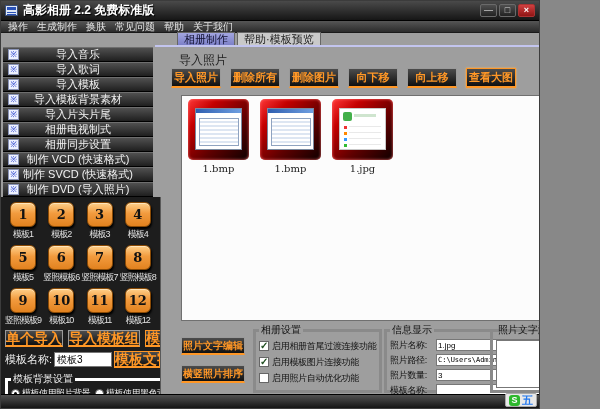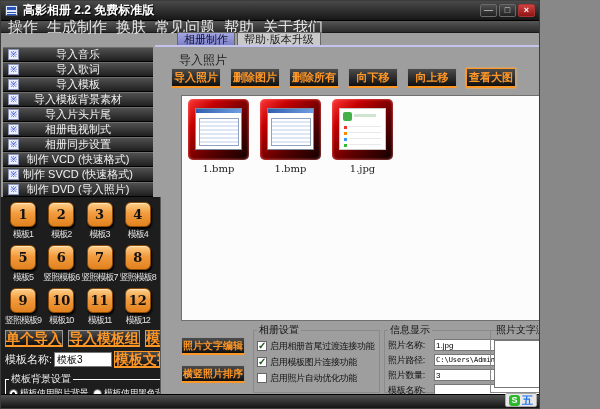--- a/index.html
+++ b/index.html
@@ -23,21 +23,21 @@
   .win-btn { width: 17px; height: 13px; font-size: 9px; line-height: 11px; text-align: center;
              color: #ddd; background: linear-gradient(#4f4f4f, #222); border: 1px solid #6a6a6a;
              border-radius: 2px; cursor: default; }
   .win-btn.close { background: linear-gradient(#d24040, #8f1515); border-color: #a33;
                    color: #fff; font-weight: bold; }
 
   
   .menubar { position: absolute; top: 20px; left: 0; right: 0; height: 12px;
              background: linear-gradient(#565656, #2b2b2b); border-bottom: 1px solid #1a1a1a;
              display: flex; gap: 9px; padding: 0 7px; align-items: center; }
-  .menu-item { color: #e6e6e6; font-size: 15px; line-height: 11px; white-space: nowrap; }
+  .menu-item { color: #e6e6e6; font-size: 10px; line-height: 11px; white-space: nowrap; }
 
   
   .tabrow { position: absolute; top: 31px; left: 176px; height: 13px; display: flex; gap: 2px; }
   .tab { font-size: 11px; line-height: 12px; padding: 0 6px; background: #c9c9c9; color: #222;
          border: 1px solid #666; border-bottom: none; white-space: nowrap; }
   .tab.active { background: linear-gradient(#a3a6e0, #7c80c8); color: #101030; }
   .accentline { position: absolute; top: 44px; left: 154px; right: 0; height: 2px; background: #c3c5ef; }
 
   
   .sidebar { position: absolute; top: 46px; left: 2px; width: 150px; }
@@ -70,21 +70,21 @@
              line-height: 14px; border: 1px solid #9a9a9a; border-bottom: 2px solid #ff9726;
              white-space: nowrap; cursor: default; }
   .act-btn.outlined { border: 1px solid #ff9726; border-bottom-width: 2px; }
 
   .tpl-name-row { display: flex; align-items: center; margin-top: 4px; padding: 0 2px; gap: 2px; }
   .tpl-name-label { color: #eee; font-size: 11px; white-space: nowrap; }
   .tpl-name-input { width: 58px; height: 15px; font-size: 10px; border: 1px solid #777;
                     background: #fff; padding: 0 2px; font-family: "Liberation Sans", sans-serif; }
   .tpl-text-btn { width: 46px; flex: none; margin-left: auto; }
 
-  fieldset { border: 1px solid #ffffff; margin: 0; padding: 1px 3px 2px; }
+  fieldset { border: 3px solid #ffffff; margin: 0; padding: 1px 3px 2px; }
   legend { font-size: 10px; padding: 0 2px; }
   .bg-fieldset { margin: 4px 2px 0; color: #eee; }
   .bg-fieldset legend { color: #eee; }
   .radio-row { display: flex; gap: 5px; font-size: 9px; white-space: nowrap; align-items: center; }
   .radio-opt { display: flex; align-items: center; letter-spacing: -0.5px; }
   .radio { width: 9px; height: 9px; border-radius: 50%; background: #fff; border: 1px solid #555;
            position: relative; flex: none; margin-right: 2px; }
   .radio.selected::after { content: ""; position: absolute; inset: 2px; background: #111;
                            border-radius: 50%; }
 
@@ -199,21 +199,21 @@
 
       <span class="menu-item">帮助</span>
 
       <span class="menu-item">关于我们</span>
     </div>
 
   <div class="tabrow">
 
       <div class="tab active">相册制作</div>
 
-      <div class="tab">帮助·版本升级</div>
+      <div class="tab">帮助·模板预览</div>
     </div>
   <div class="accentline"></div>
 
   <div class="sidebar">
 
       <div class="side-item">
         <span class="side-icon">※</span>
         <span class="side-label">导入音乐</span>
       </div>
 
@@ -358,23 +358,23 @@
         </div>
     </fieldset>
   </div>
 
   <div class="main-title">导入照片</div>
 
   <div class="toolbar">
 
       <div class="tb-btn">导入照片</div>
 
+      <div class="tb-btn">删除所有</div>
+
       <div class="tb-btn">删除图片</div>
-
-      <div class="tb-btn">删除所有</div>
 
       <div class="tb-btn">向下移</div>
 
       <div class="tb-btn">向上移</div>
 
       <div class="tb-btn outlined">查看大图</div>
     </div>
 
   <div class="photo-panel">
 

